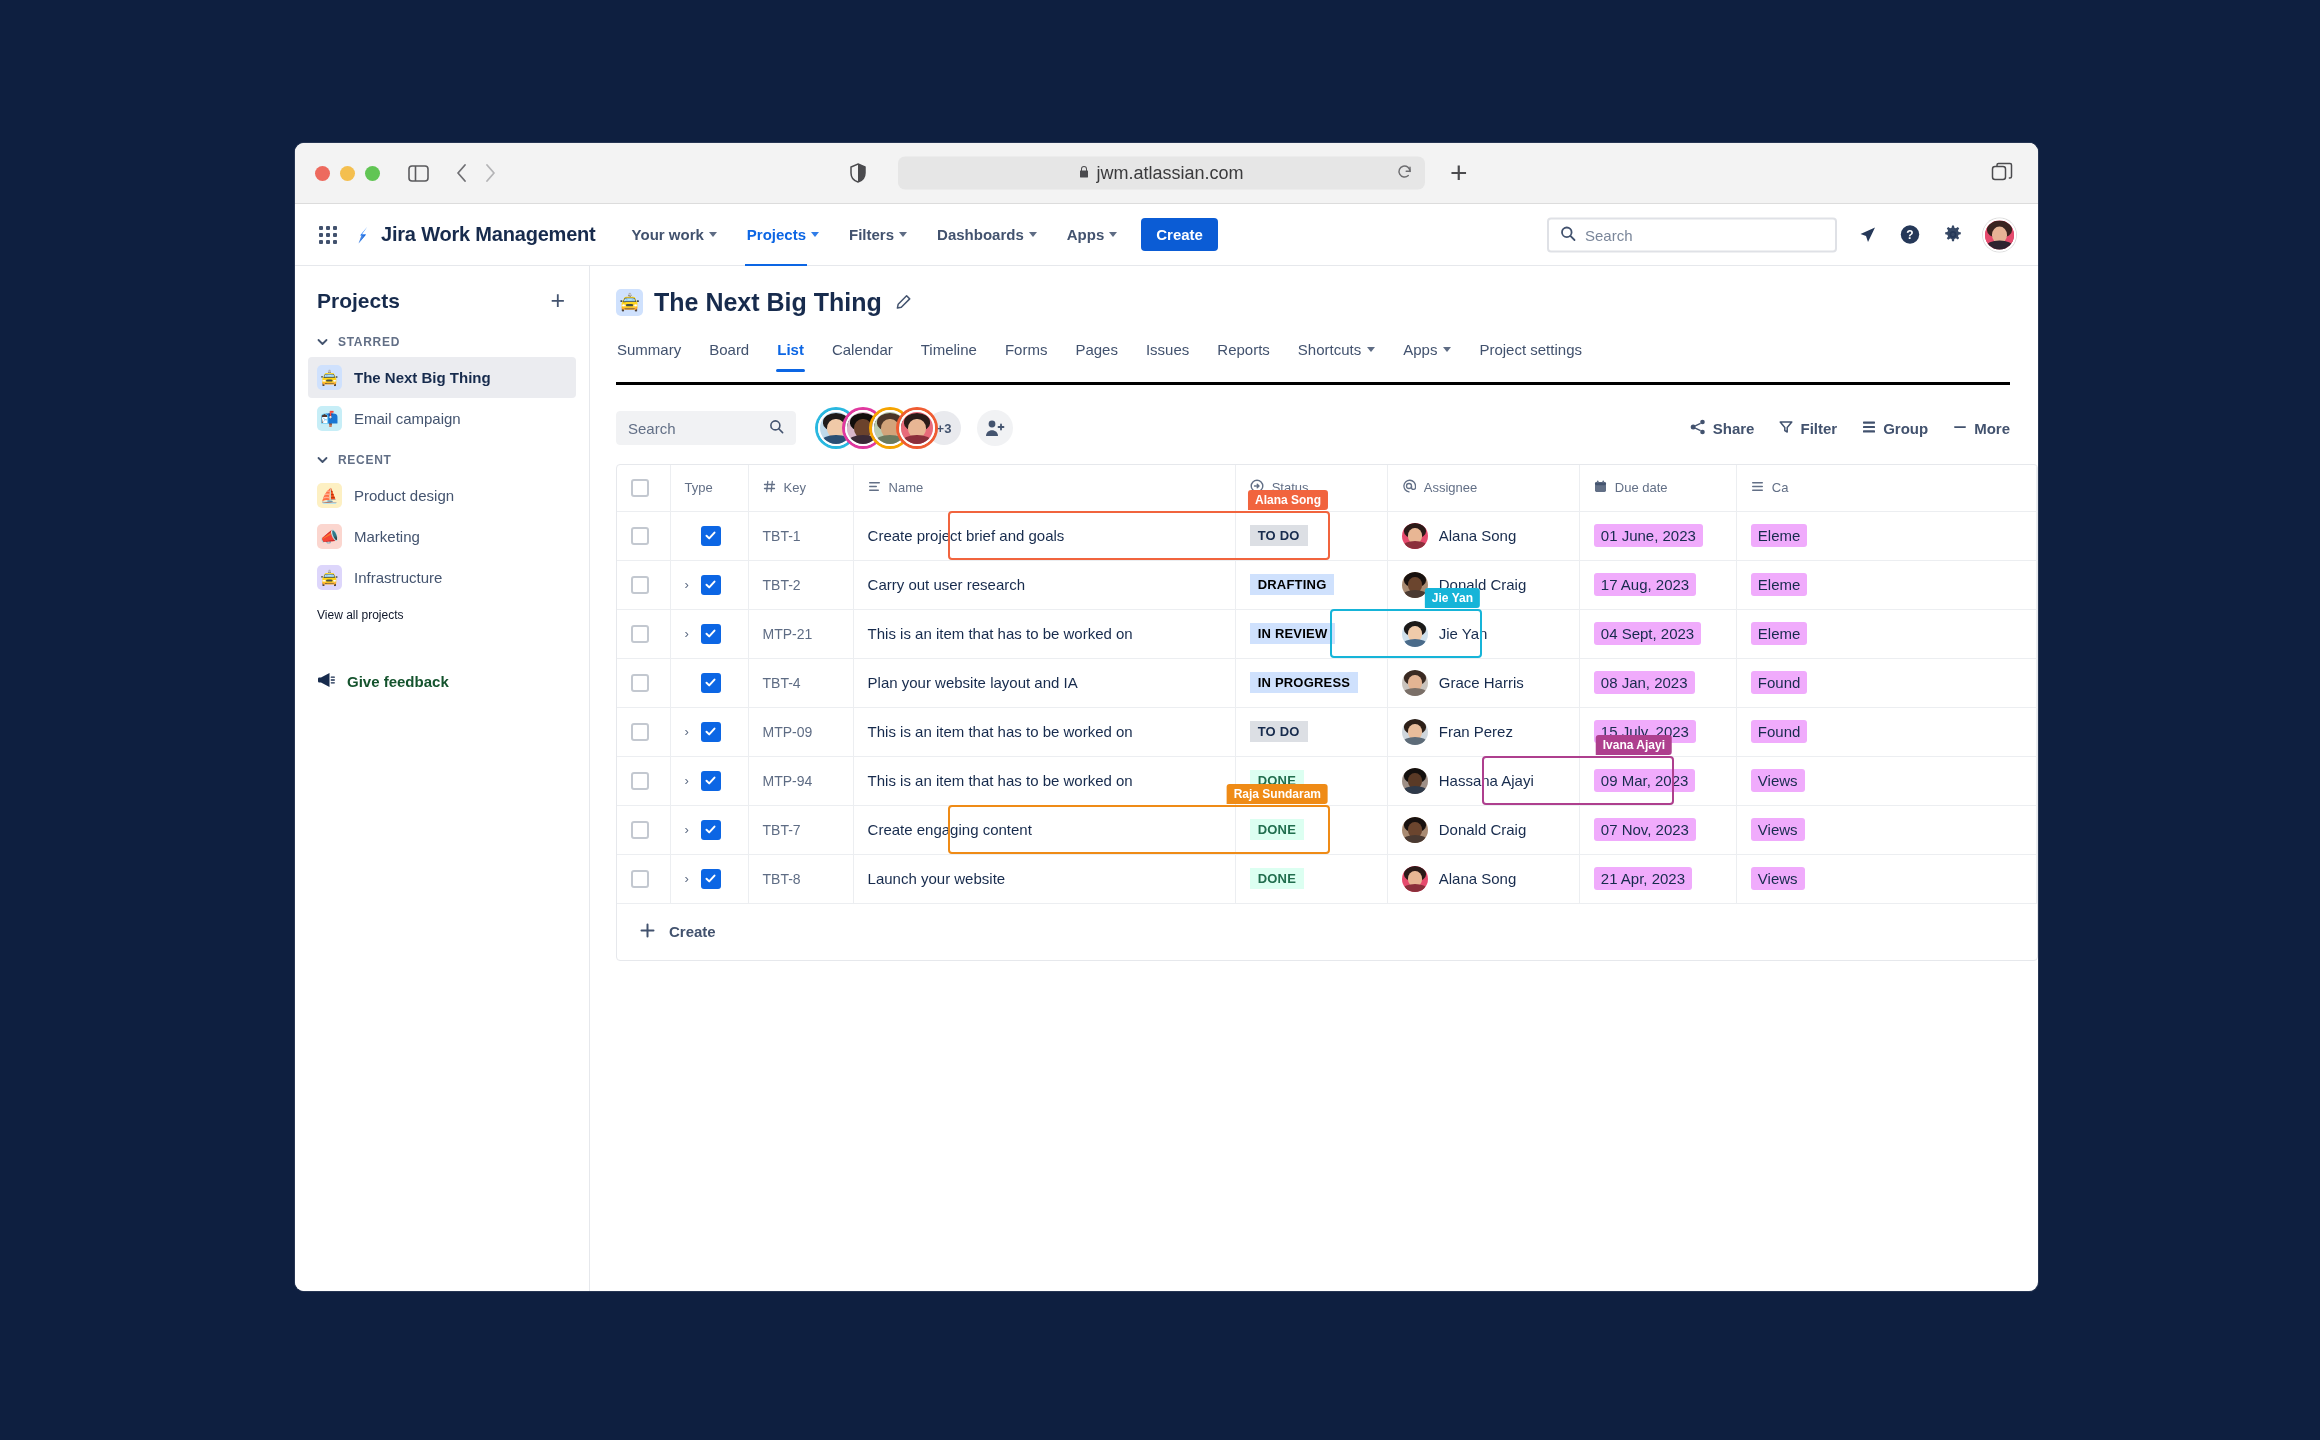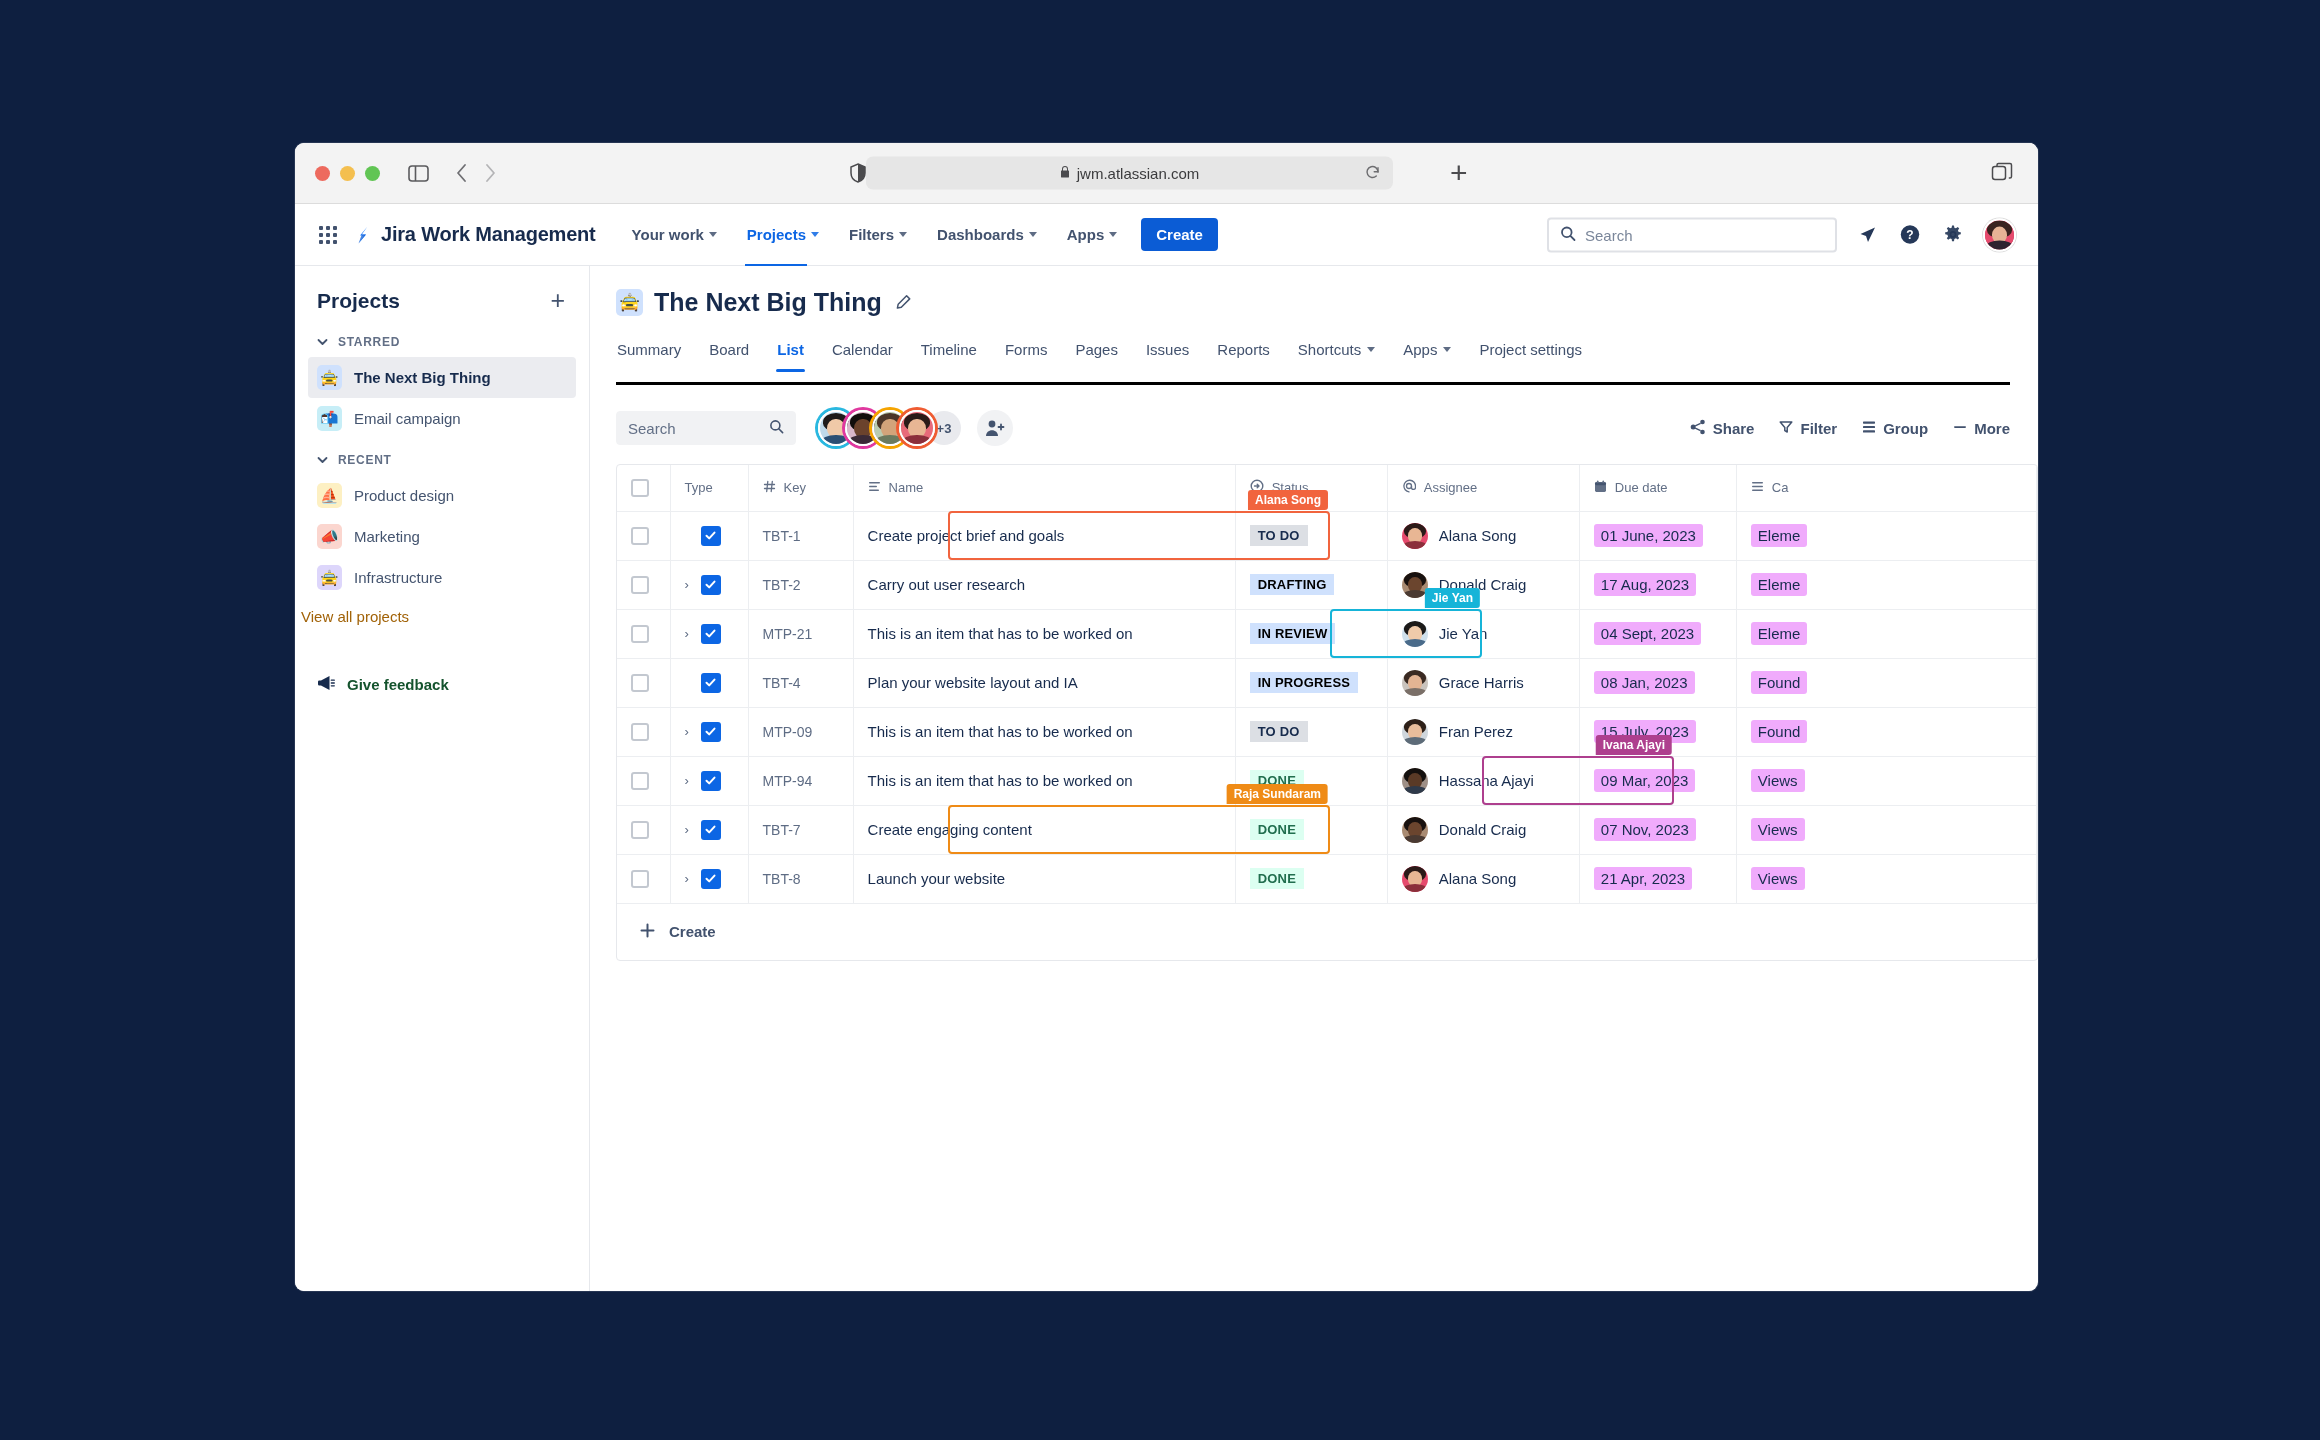--- a/index.html
+++ b/index.html
@@ -37,26 +37,26 @@
   .dot.g { background: #61c554; }
 
   .chrome-icon { color: #5b5b5e; display: flex; align-items: center; justify-content: center; }
   .sidebar-toggle { margin-left: 28px; }
   .navarrows { display: flex; gap: 16px; margin-left: 26px; color: #7b7b7f; }
   .navarrows .off { color: #b4b4b6; }
 
   .shield { position: absolute; left: 555px; top: 50%; transform: translateY(-50%); }
 
   .urlbar {
-    position: absolute; left: 571px; top: 50%; transform: translateY(-50%);
+    position: absolute; left: 603px; top: 50%; transform: translateY(-50%);
     width: 527px; height: 33px;
     background: #e6e6e6; border-radius: 7px;
     display: flex; align-items: center; justify-content: center;
     gap: 7px;
-    font-size: 15px; color: #3b3b3d;
+    font-size: 18px; color: #3b3b3d;
   }
   .urlbar .reload { position: absolute; right: 13px; top: 50%; transform: translateY(-50%); color: #6d6d70; }
   .plus-tab { position: absolute; left: 1155px; top: 50%; transform: translateY(-50%); color: #4b4b4e; font-size: 30px; font-weight: 300; line-height: 1; }
   .tabs-icon { position: absolute; right: 25px; top: 50%; transform: translateY(-50%); color: #4b4b4e; }
 
   
   .topnav {
     height: 62px;
     background: #ffffff;
     border-bottom: 1px solid #e6e8ec;
@@ -148,21 +148,21 @@
     width: 25px; height: 25px; border-radius: 5px;
     display: flex; align-items: center; justify-content: center;
     font-size: 15px; flex: 0 0 25px;
   }
   .em-blue { background: #cfe1fd; }
   .em-cyan { background: #c7eef7; }
   .em-yellow { background: #fdf0c3; }
   .em-red { background: #fbd6cf; }
   .em-purple { background: #ddd6fb; }
 
-  .sb-link { padding: 10px 6px; font-size: 15px; color: #a16207; cursor: pointer; }
+  .sb-link { padding: 10px 22px; font-size: 12px; color: #0f172a; cursor: pointer; }
   .sb-feedback {
     display: flex; align-items: center; gap: 12px;
     padding: 10px 22px; margin-top: 30px;
     font-size: 15px; color: #14532d; font-weight: 600; cursor: pointer;
   }
 
   
   .main { flex: 1; padding: 22px 28px 0 26px; min-width: 0; position: relative; }
   .proj-head { display: flex; align-items: center; gap: 11px; margin-bottom: 18px; }
   .proj-emoji {

